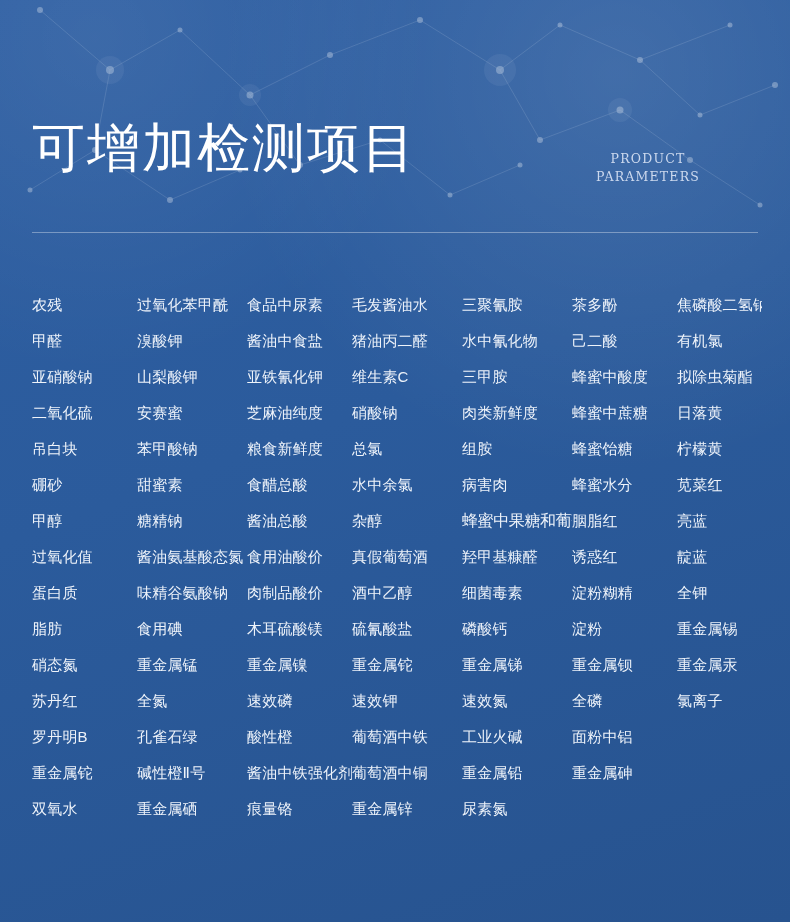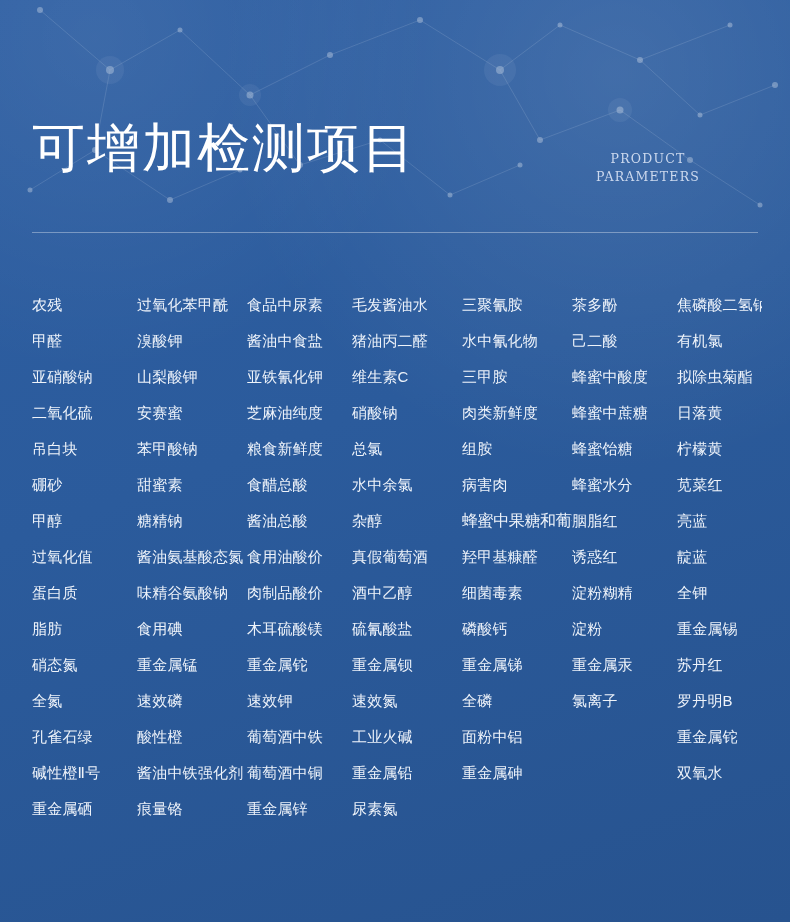--- a/index.html
+++ b/index.html
@@ -221,23 +221,24 @@
       <div class="cell">全钾</div>
       <div class="cell">脂肪</div>
       <div class="cell">食用碘</div>
       <div class="cell">木耳硫酸镁</div>
       <div class="cell">硫氰酸盐</div>
       <div class="cell">磷酸钙</div>
       <div class="cell">淀粉</div>
       <div class="cell">重金属锡</div>
       <div class="cell">硝态氮</div>
       <div class="cell">重金属锰</div>
+      <div class="cell">重金属镍</div>
       <div class="cell">重金属铊</div>
+      <div class="cell">重金属锑</div>
       <div class="cell">重金属钡</div>
-      <div class="cell">重金属锑</div>
       <div class="cell">重金属汞</div>
       <div class="cell">苏丹红</div>
       <div class="cell">全氮</div>
       <div class="cell">速效磷</div>
       <div class="cell">速效钾</div>
       <div class="cell">速效氮</div>
       <div class="cell">全磷</div>
       <div class="cell">氯离子</div>
       <div class="cell">罗丹明B</div>
       <div class="cell">孔雀石绿</div>

